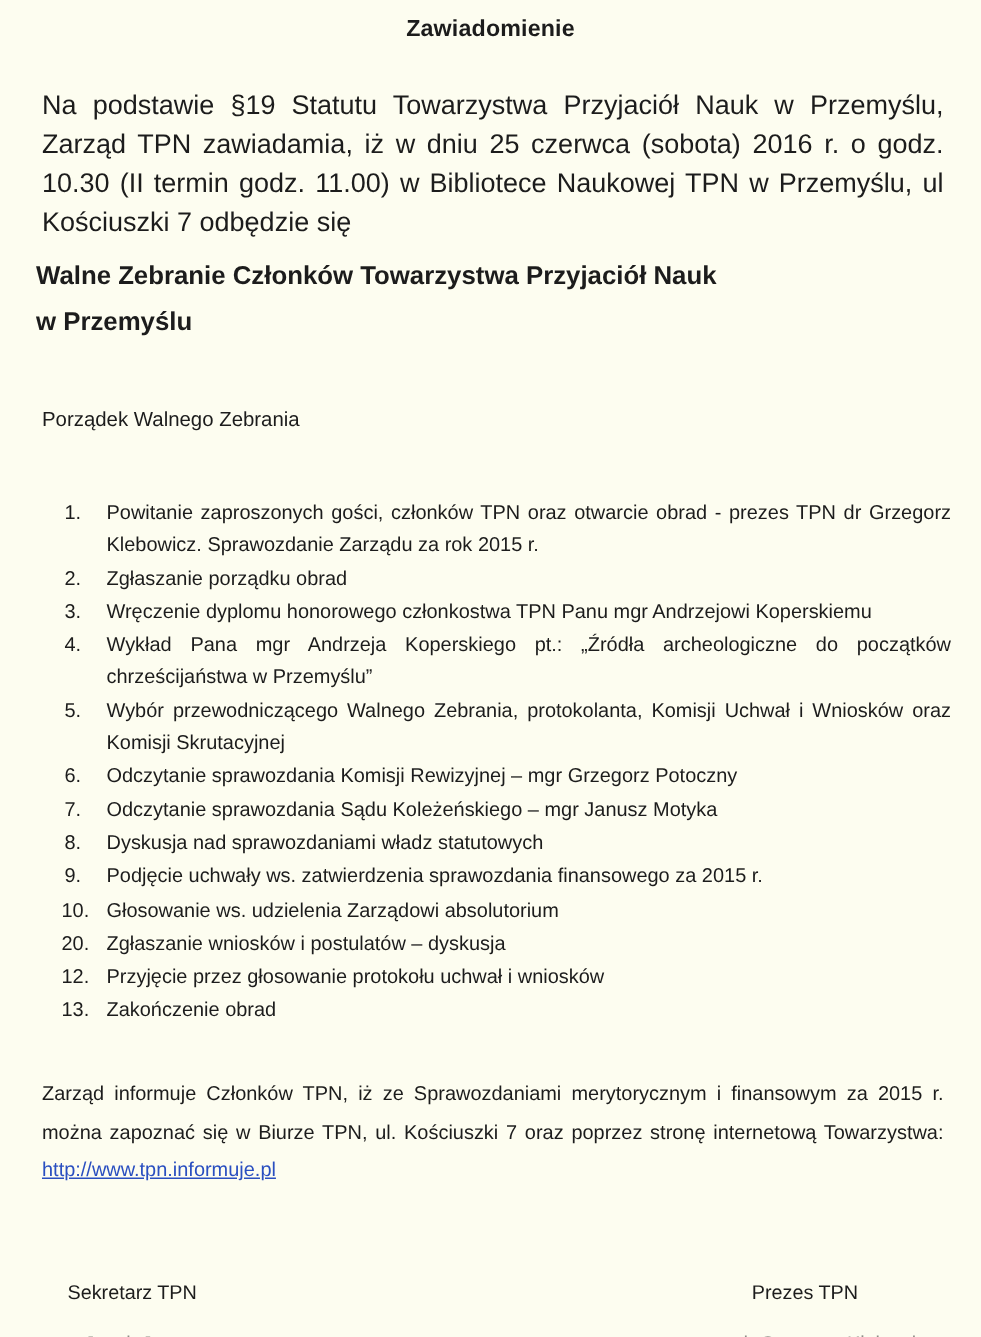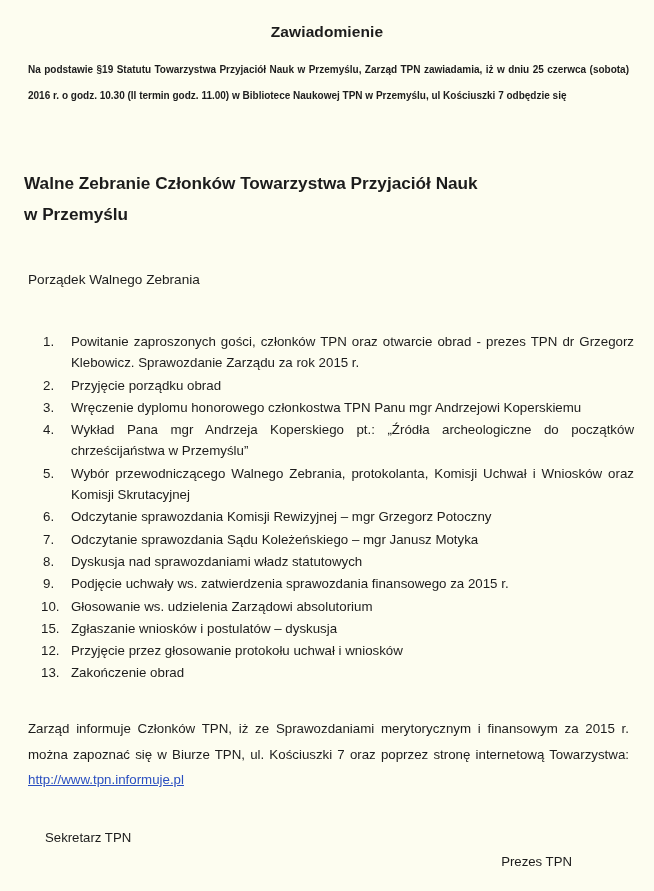--- a/index.html
+++ b/index.html
@@ -13,45 +13,44 @@
     background: #fdfdf0;
     font-family: "Liberation Sans", sans-serif;
     color: #1c1c1c;
     overflow: hidden;
   }
   .page {
     position: relative;
     width: 654px;
     height: 891px;
     box-sizing: border-box;
-    padding: 16px 24px;
+    padding: 4px 24px;
   }
   
   .doc-title {
     text-align: center;
     font-size: 15.5px;
     font-weight: bold;
     letter-spacing: 0.1px;
     margin: 0;
     padding-top: 7px;
     line-height: 18px;
   }
   
   .intro {
     margin: 0;
     padding: 0 5px 0 4px;
-    font-size: 10px;
+    font-size: 18px;
     line-height: 26px;
     text-align: justify;
     text-justify: inter-word;
     position: absolute;
     top: 57px;
     left: 24px;
     right: 20px;
-    font-weight: bold;
   }
   
   .main-heading {
     position: absolute;
     top: 168px;
     left: 24px;
     right: 24px;
     text-align: left;
     font-size: 17.2px;
     font-weight: bold;
@@ -127,21 +126,21 @@
     position: absolute;
     left: 24px;
     right: 24px;
     top: 828px;
     font-size: 13.2px;
     line-height: 20px;
   }
   .sig-row {
     display: flex;
     justify-content: space-between;
-    align-items: flex-start;
+    align-items: flex-end;
   }
   .sig-row + .sig-row {
     margin-top: 14px;
   }
   .sig-left {
     padding-left: 6px;
   }
   .sig-right {
     padding-right: 6px;
   }
@@ -164,21 +163,21 @@
 
   <h3 class="agenda-label">Porządek Walnego Zebrania</h3>
 
   <ol class="agenda-list" id="agenda-list">
       <li>
         <span class="num">1.</span>
         <span class="txt">Powitanie zaproszonych gości, członków TPN oraz otwarcie obrad - prezes TPN dr Grzegorz Klebowicz. Sprawozdanie Zarządu za rok 2015 r.</span>
       </li>
       <li class="single">
         <span class="num">2.</span>
-        <span class="txt">Przyjęcie porządku obrad</span>
+        <span class="txt">Zgłaszanie porządku obrad</span>
       </li>
       <li class="single">
         <span class="num">3.</span>
         <span class="txt">Wręczenie dyplomu honorowego członkostwa TPN Panu mgr Andrzejowi Koperskiemu</span>
       </li>
       <li>
         <span class="num">4.</span>
         <span class="txt">Wykład Pana mgr Andrzeja Koperskiego pt.: „Źródła archeologiczne do początków chrześcijaństwa w Przemyślu”</span>
       </li>
       <li>
@@ -199,21 +198,21 @@
       </li>
       <li class="single">
         <span class="num">9.</span>
         <span class="txt">Podjęcie uchwały ws. zatwierdzenia sprawozdania finansowego za 2015 r.</span>
       </li>
       <li class="wide single">
         <span class="num">10.</span>
         <span class="txt">Głosowanie ws. udzielenia Zarządowi absolutorium</span>
       </li>
       <li class="wide single">
-        <span class="num">15.</span>
+        <span class="num">20.</span>
         <span class="txt">Zgłaszanie wniosków i postulatów – dyskusja</span>
       </li>
       <li class="wide single">
         <span class="num">12.</span>
         <span class="txt">Przyjęcie przez głosowanie protokołu uchwał i wniosków</span>
       </li>
       <li class="wide single">
         <span class="num">13.</span>
         <span class="txt">Zakończenie obrad</span>
       </li>

